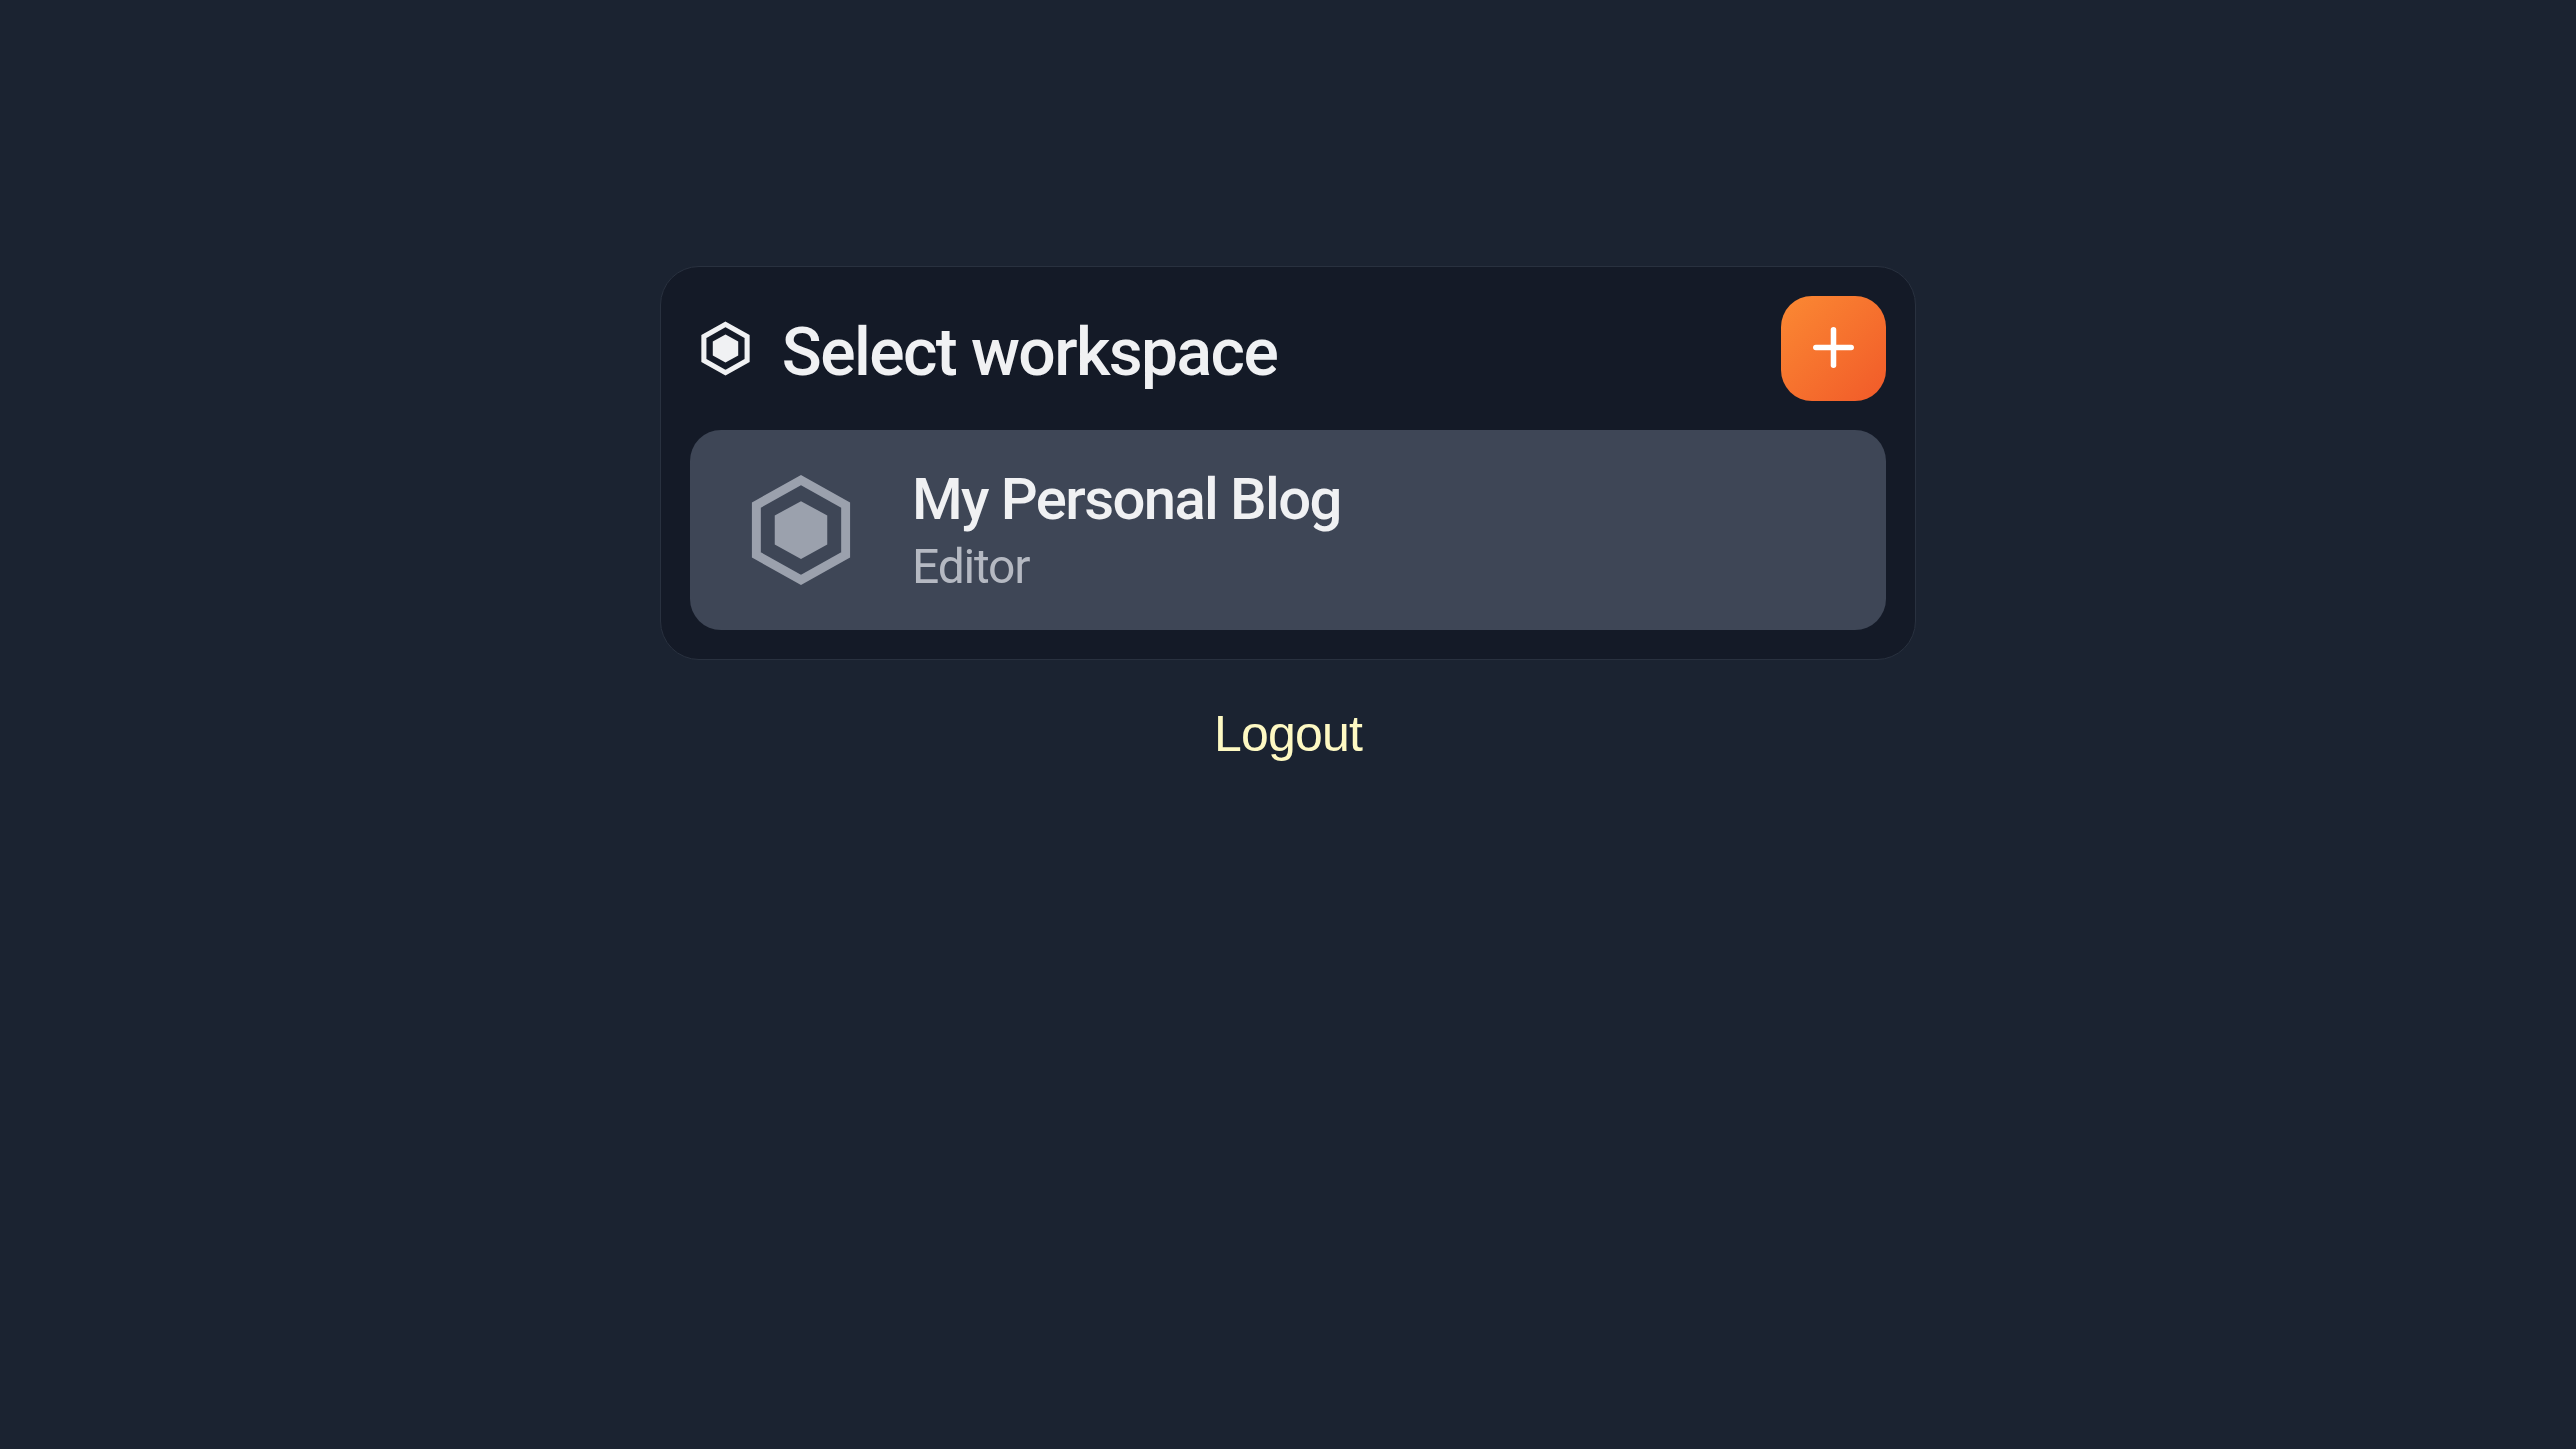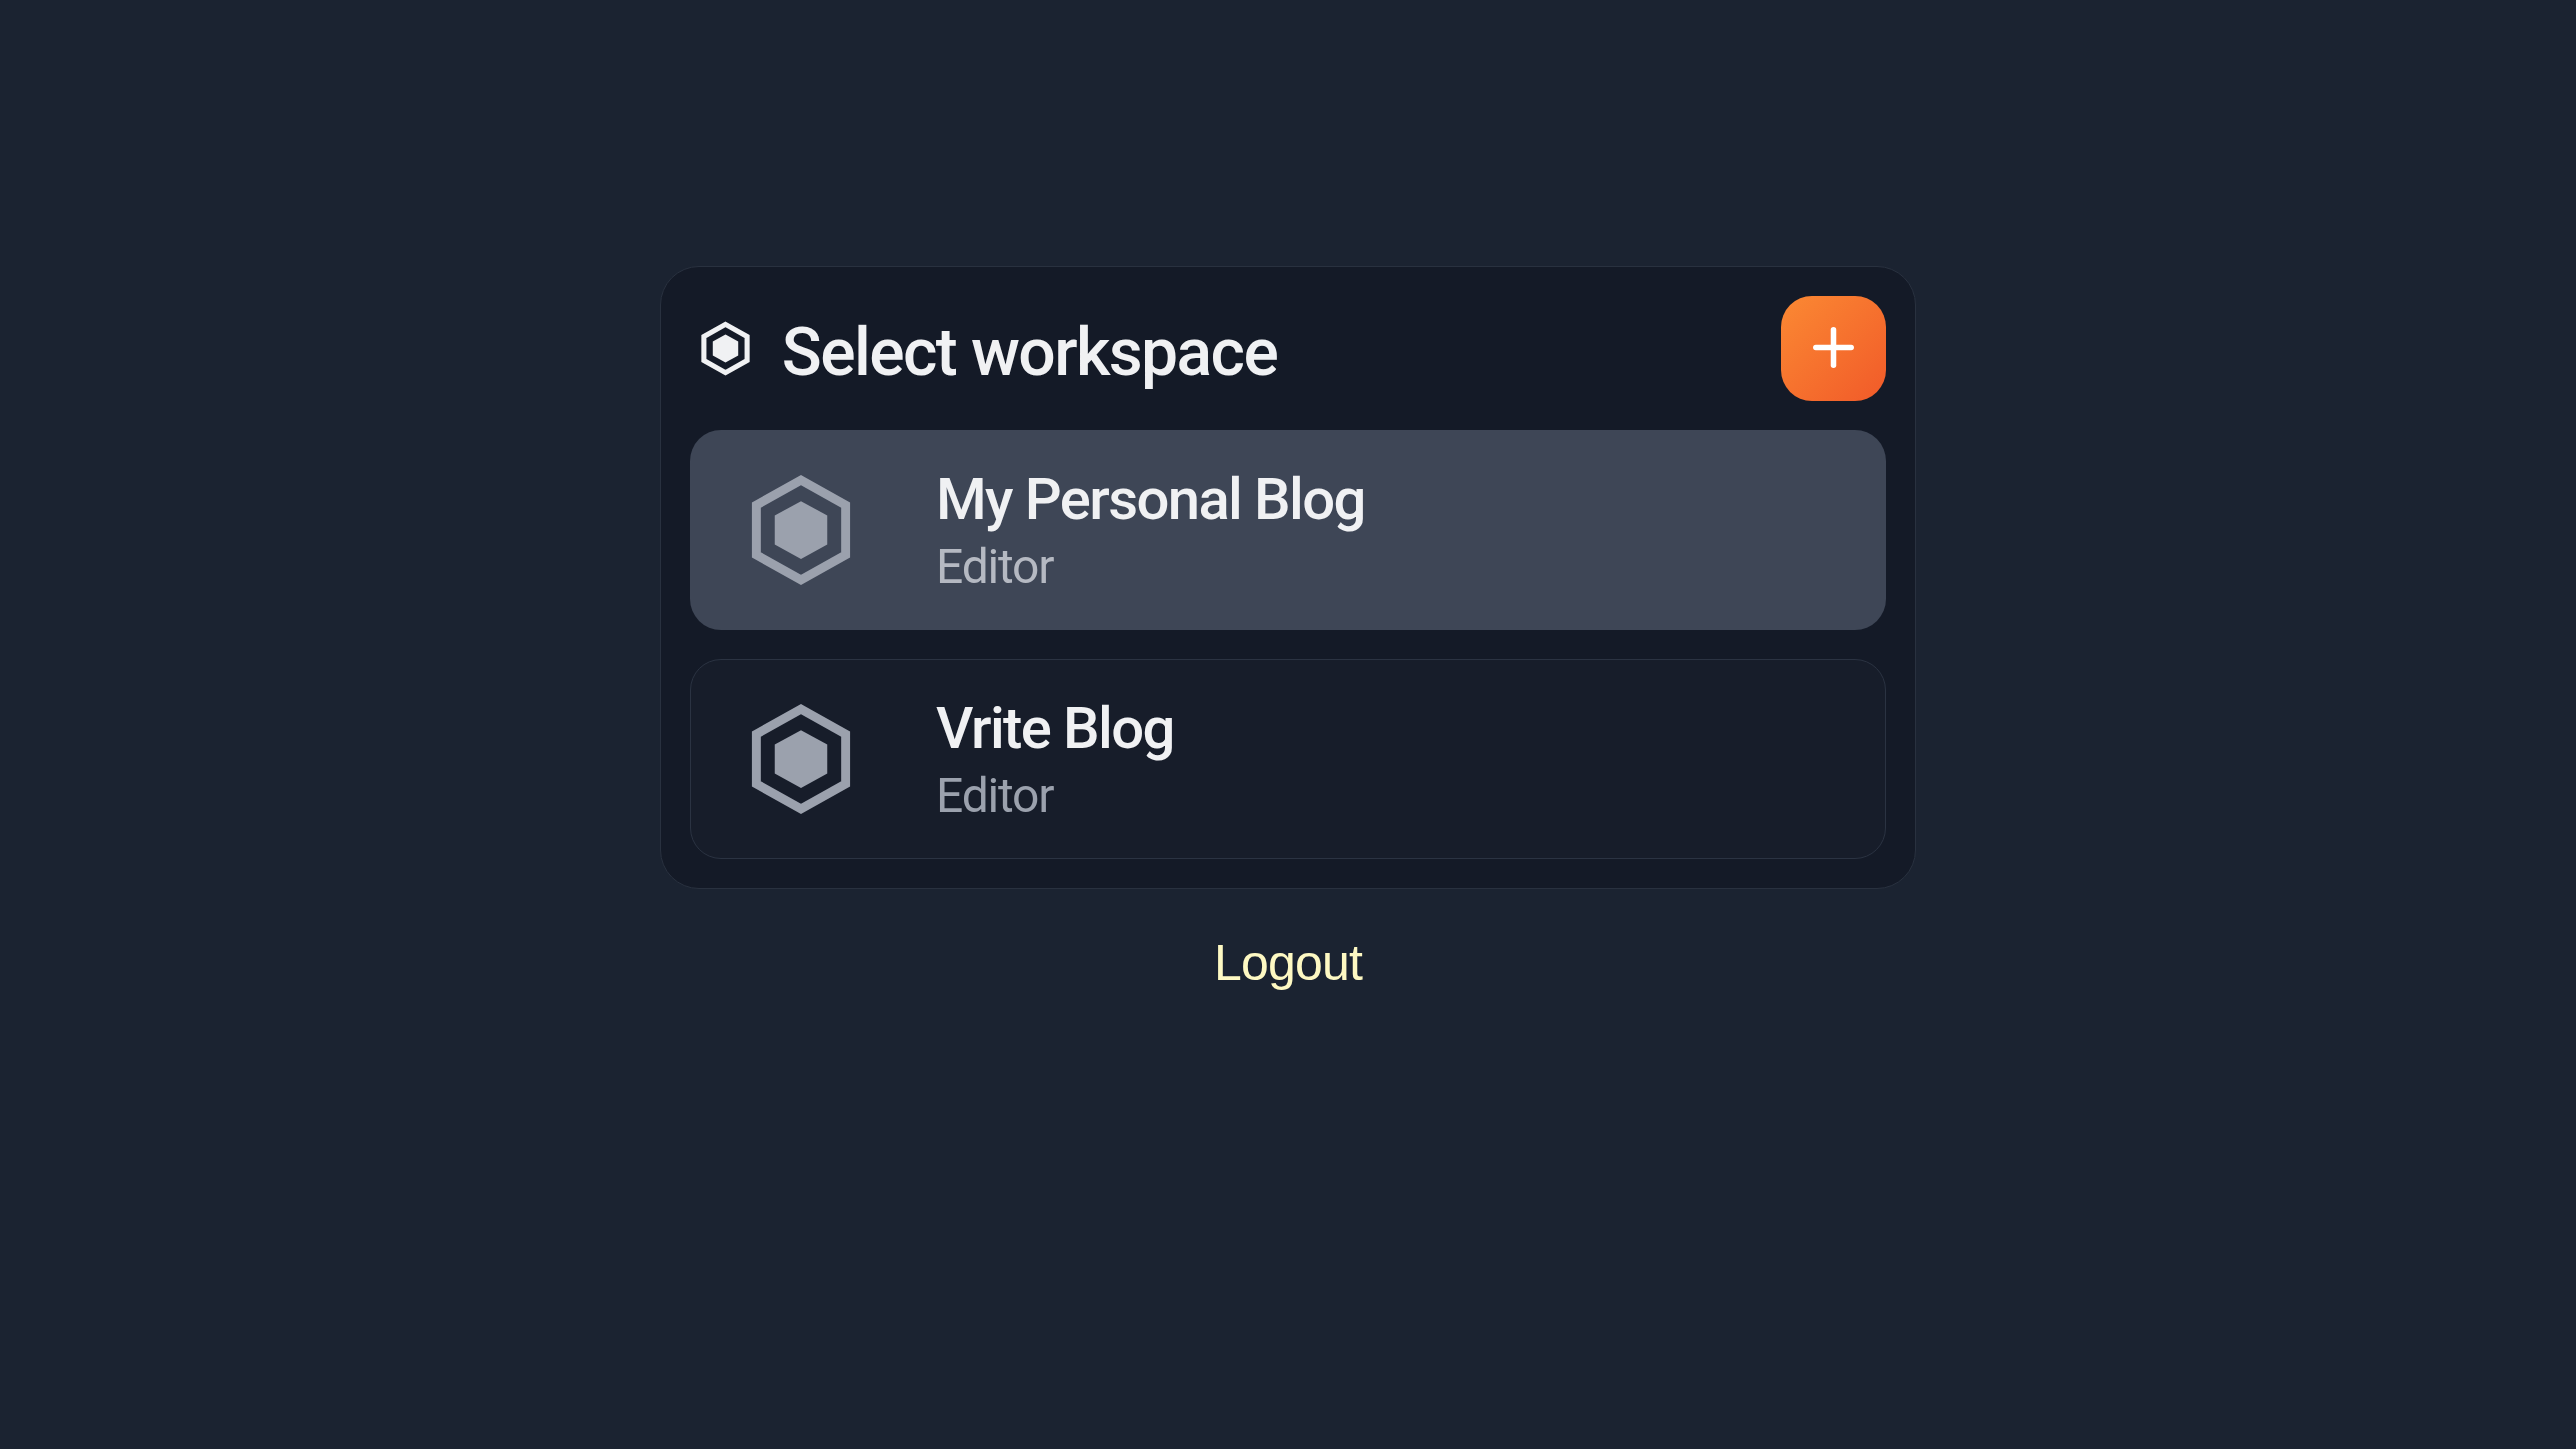--- a/index.html
+++ b/index.html
@@ -63,21 +63,21 @@
       height: 53px;
     }
     .workspace-list {
       display: flex;
       flex-direction: column;
       gap: 29px;
     }
     .workspace-item {
       display: flex;
       align-items: center;
-      gap: 72px;
+      gap: 48px;
       padding: 34px 47px;
       border-radius: 31px;
       cursor: pointer;
       border: 1.6px solid transparent;
     }
     .workspace-item.selected {
       background-color: #3e4656;
     }
     .workspace-item.unselected {
       background-color: #171d2a;
@@ -150,29 +150,17 @@
           <polygon points="12,2.5 20.5,7.25 20.5,16.75 12,21.5 3.5,16.75 3.5,7.25"></polygon>
           <polygon points="12,6.5 17,9.25 17,14.75 12,17.5 7,14.75 7,9.25" fill="#9ba1ad" stroke="none"></polygon>
         </svg>
       </span>
       <div class="workspace-info">
         <div class="workspace-name">My Personal Blog</div>
         <div class="workspace-role">Editor</div>
       </div>
     </div>
 
-    <div class="workspace-item unselected">
-      <span class="workspace-icon">
-        <svg viewBox="0 0 24 24" fill="none" stroke="#9ba1ad" stroke-width="1.7">
-          <polygon points="12,2.5 20.5,7.25 20.5,16.75 12,21.5 3.5,16.75 3.5,7.25"></polygon>
-          <polygon points="12,6.5 17,9.25 17,14.75 12,17.5 7,14.75 7,9.25" fill="#9ba1ad" stroke="none"></polygon>
-        </svg>
-      </span>
-      <div class="workspace-info">
-        <div class="workspace-name">Vrite Blog</div>
-        <div class="workspace-role">Editor</div>
-      </div>
-    </div>
   </div>
 </div>
 
 <button class="logout-link">Logout</button>
 
 
 </body></html>

